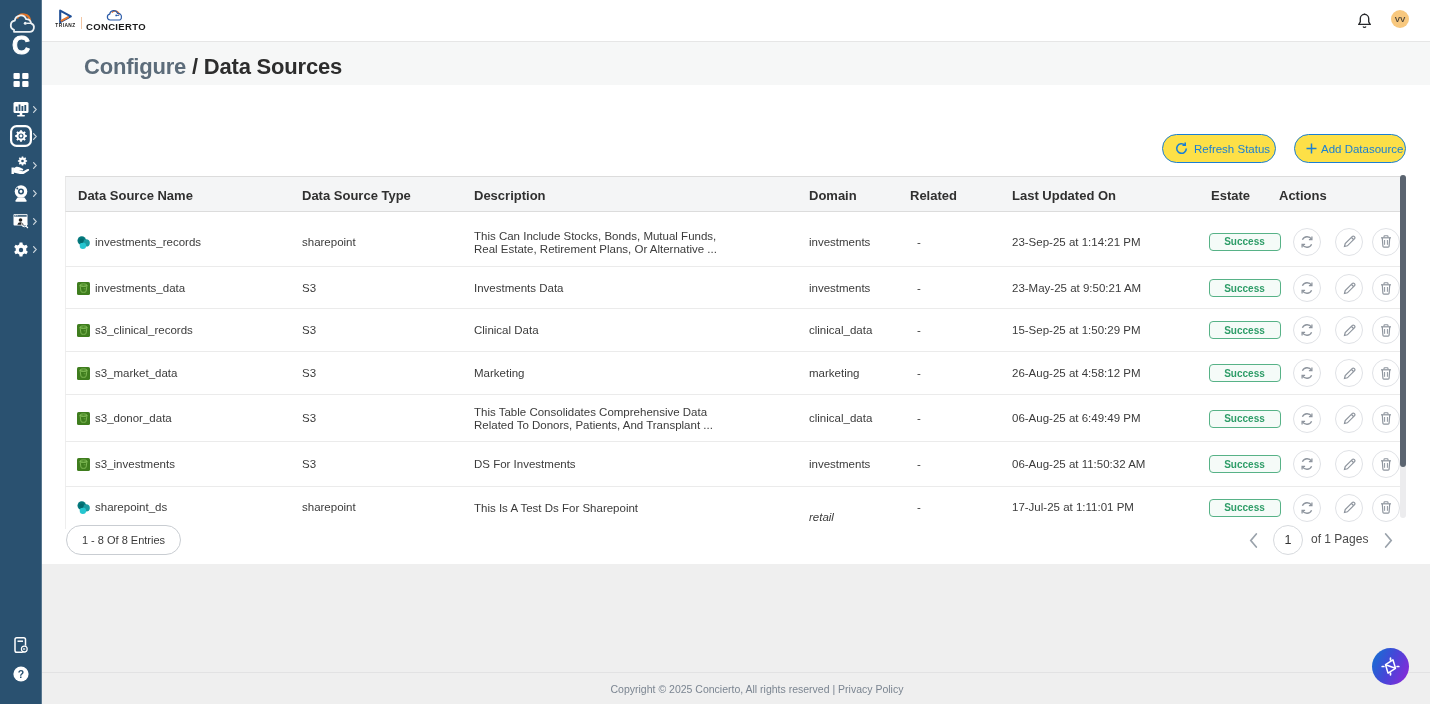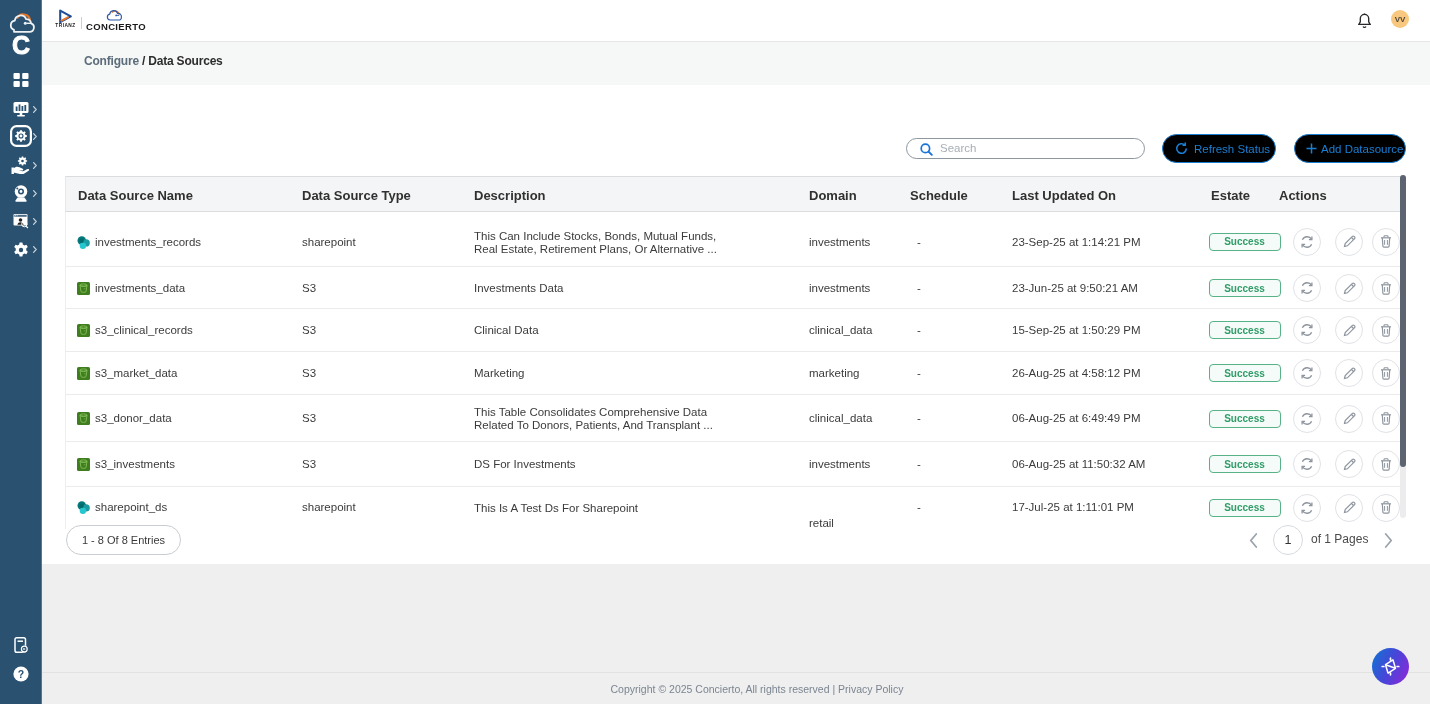--- a/index.html
+++ b/index.html
@@ -9,36 +9,36 @@
 
 
 #sidebar { position:absolute; left:0; top:0; width:42px; height:704px; background:#2a5170; border-right:1px solid rgba(255,255,255,0.22); }
 .snav { position:absolute; left:0; width:42px; display:flex; justify-content:center; }
 
 
 #header { position:absolute; left:42px; top:0; width:1388px; height:42px; background:#fff; border-bottom:1px solid #e6e6e6; }
 
 
 #crumb { position:absolute; left:42px; top:42px; width:1388px; height:43px; background:#f6f7f7; }
-#crumb .t { position:absolute; left:42px; top:11.5px; font-size:12px; font-weight:700; color:#2d2d2d; letter-spacing:-0.2px;}
+#crumb .t { position:absolute; left:42px; top:11.5px; font-size:22px; font-weight:700; color:#2d2d2d; letter-spacing:-0.2px;}
 #crumb .grey { color:#5c6c7a; }
 
 
 #tabs { position:absolute; left:42px; top:85px; width:1388px; height:29px; background:#f6f7f7; border-top:1px solid #e2e2e2; }
 .tab { position:absolute; top:0; height:29px; display:flex; align-items:center; justify-content:center; font-size:12px; font-weight:700; color:#2b2b2b; letter-spacing:-0.2px;}
 .tab.active { color:#1a7fd4; }
 #tabline { position:absolute; left:241px; top:25.5px; width:105px; height:3.5px; background:#1a7fd4; border-radius:2px; }
 
 
 #main { position:absolute; left:42px; top:114px; width:1388px; height:450px; background:#fff; }
 
 
 #search { position:absolute; left:864px; top:24px; width:239px; height:21px; border:1.5px solid #8e979e; border-radius:11px; background:#fff; }
 #search .ph { position:absolute; left:33px; top:3px; font-size:11.5px; color:#a9aeb4; }
-.bluebtn { position:absolute; top:20px; height:29px; border:1.3px solid #1a7fd4; border-radius:14.5px; background:#000000; color:#1a7fd4; font-size:11.5px; display:flex; align-items:center; }
+.bluebtn { position:absolute; top:20px; height:29px; border:1.3px solid #1a7fd4; border-radius:14.5px; background:#fde047; color:#1a7fd4; font-size:11.5px; display:flex; align-items:center; }
 
 
 #tbl { position:absolute; left:23px; top:62px; width:1335px; }
 #thead { position:absolute; left:0; top:0; width:1335px; height:36px; background:#f4f5f6; border-top:1px solid #dcdcdc; border-bottom:1px solid #dcdcdc; border-left:1px solid #e8e8e8; }
 .th { position:absolute; top:10.5px; font-size:13px; font-weight:700; color:#303030; }
 .row { position:absolute; left:0; width:1335px; border-bottom:1px solid #ebebeb; border-left:1px solid #eee; }
 .cell { position:absolute; font-size:11.5px; color:#3b3b3b; }
 .rname { left:29px; }
 .rtype { left:236px; }
 .rdesc { left:408px; line-height:13.5px; }
@@ -85,47 +85,40 @@
       <path d="M6.5 0.5 v1.2" stroke="#26282b" stroke-width="1.4"></path>
       <path d="M5.1 13.4 a1.5 1.5 0 0 0 2.8 0" fill="none" stroke="#26282b" stroke-width="1.35"></path>
     </svg>
 
     <div class="abs" style="left:1349px; top:10px; width:18px; height:18px; border-radius:50%; background:#f8c87e; display:flex; align-items:center; justify-content:center; font-size:8px; font-weight:700; color:#4e4639;">VV</div>
   </div>
   <div id="crumb">
       <div class="t"><span class="grey">Configure</span> / Data Sources</div>
     </div>
   <div id="main">
-    <div id="search">
-      <svg class="abs" style="left:13px; top:4px;" width="13" height="13" viewBox="0 0 13 13">
-          <circle cx="5.4" cy="5.4" r="4.2" fill="none" stroke="#1a73d8" stroke-width="1.7"></circle>
-          <path d="M8.6 8.6 l3.2 3.2" stroke="#1a73d8" stroke-width="1.9" stroke-linecap="round"></path>
-        </svg>
-      <div class="ph">Search</div>
-    </div>
     <div class="bluebtn" id="btn-refresh" style="left:1120px; width:114px;">
       <svg style="margin-left:12px;" width="13" height="13" viewBox="0 0 13 13">
           <path d="M11.3 6.5 a4.8 4.8 0 1 1 -1.4 -3.4" fill="none" stroke="#1a7fd4" stroke-width="1.6"></path>
           <path d="M10.2 0.6 v2.7 h-2.7" fill="none" stroke="#1a7fd4" stroke-width="1.6"></path>
         </svg>
       <span style="margin-left:6px;">Refresh Status</span>
     </div>
     <div class="bluebtn" id="btn-add" style="left:1252px; width:112px;">
       <svg style="margin-left:11px;" width="11" height="11" viewBox="0 0 11 11">
           <path d="M5.5 0.5 v10 M0.5 5.5 h10" stroke="#1a7fd4" stroke-width="1.5"></path>
         </svg>
       <span style="margin-left:4px;">Add Datasource</span>
     </div>
     <div id="tbl">
     <div id="thead">
       <div class="th" style="left:12px;">Data Source Name</div>
       <div class="th" style="left:236px;">Data Source Type</div>
       <div class="th" style="left:408px;">Description</div>
       <div class="th" style="left:743px;">Domain</div>
-      <div class="th" style="left:844px;">Schedule</div>
+      <div class="th" style="left:844px;">Related</div>
       <div class="th" style="left:946px;">Last Updated On</div>
       <div class="th" style="left:1145px;">Estate</div>
       <div class="th" style="left:1213px;">Actions</div>
     </div>
     <div class="row" style="top:36.0px; height:55px;">
       <svg class="ricon" style="top:24.0px;" width="13" height="13" viewBox="0 0 13 13">
             <circle cx="4.8" cy="4.6" r="4.3" fill="#03787c"></circle>
             <circle cx="9.2" cy="6.9" r="3.6" fill="#1a9ba1"></circle>
             <circle cx="5.9" cy="9.7" r="3.2" fill="#25c6d0"></circle>
             <circle cx="4.6" cy="4.7" r="2.2" fill="#036a6e"></circle>
@@ -165,21 +158,21 @@
             <rect width="13" height="13" rx="1.6" fill="#3f7d1e"></rect>
             <path d="M3 3.1 a3.5 1.2 0 0 0 7 0 l-1 6.5 a2.6 1 0 0 1 -5 0 z" fill="none" stroke="#7fbb55" stroke-width="0.95"></path>
             <ellipse cx="6.5" cy="3.1" rx="3.5" ry="1.2" fill="none" stroke="#7fbb55" stroke-width="0.95"></ellipse>
             <path d="M6 6.9 l2.5 -0.6 -0.3 1 z" fill="#7fbb55"></path>
           </svg>
       <div class="cell rname" style="top:14.5px;">investments_data</div>
       <div class="cell rtype" style="top:14.5px;">S3</div>
       <div class="cell rdesc" style="top:14.8px;">Investments Data</div>
       <div class="cell rdom" style="top:14.5px;">investments</div>
       <div class="cell rsch" style="top:14.5px;">-</div>
-      <div class="cell rupd" style="top:14.5px;">23-Jun-25 at 9:50:21 AM</div>
+      <div class="cell rupd" style="top:14.5px;">23-May-25 at 9:50:21 AM</div>
       <div class="badge" style="top:12.0px;">Success</div>
       <div class="act" style="left:1227px; top:7.0px;">
             <svg width="14" height="14" viewBox="0 0 14 14">
               <path d="M11.6 4.3 a5.2 5.2 0 0 0 -9.2 0.5" fill="none" stroke="#8e959e" stroke-width="1.3"></path>
               <path d="M11.9 1.6 v3 h-3" fill="none" stroke="#8e959e" stroke-width="1.3"></path>
               <path d="M2.4 9.7 a5.2 5.2 0 0 0 9.2 -0.5" fill="none" stroke="#8e959e" stroke-width="1.3"></path>
               <path d="M2.1 12.4 v-3 h3" fill="none" stroke="#8e959e" stroke-width="1.3"></path>
             </svg>
           </div>
       <div class="act" style="left:1269px; top:7.0px;">
@@ -348,21 +341,21 @@
     <div class="row" style="top:310.7px; height:42.3px; border-bottom:none;">
       <svg class="ricon" style="top:14.6px;" width="13" height="13" viewBox="0 0 13 13">
             <circle cx="4.8" cy="4.6" r="4.3" fill="#03787c"></circle>
             <circle cx="9.2" cy="6.9" r="3.6" fill="#1a9ba1"></circle>
             <circle cx="5.9" cy="9.7" r="3.2" fill="#25c6d0"></circle>
             <circle cx="4.6" cy="4.7" r="2.2" fill="#036a6e"></circle>
           </svg>
       <div class="cell rname" style="top:14.6px;">sharepoint_ds</div>
       <div class="cell rtype" style="top:14.6px;">sharepoint</div>
       <div class="cell rdesc" style="top:14.9px;">This Is A Test Ds For Sharepoint</div>
-      <div class="cell rdom" style="top:30px;">retail</div>
+      <div class="cell rdom" style="top:24px;font-style:italic;">retail</div>
       <div class="cell rsch" style="top:14.6px;">-</div>
       <div class="cell rupd" style="top:14.6px;">17-Jul-25 at 1:11:01 PM</div>
       <div class="badge" style="top:12.1px;">Success</div>
       <div class="act" style="left:1227px; top:7.1px;">
             <svg width="14" height="14" viewBox="0 0 14 14">
               <path d="M11.6 4.3 a5.2 5.2 0 0 0 -9.2 0.5" fill="none" stroke="#8e959e" stroke-width="1.3"></path>
               <path d="M11.9 1.6 v3 h-3" fill="none" stroke="#8e959e" stroke-width="1.3"></path>
               <path d="M2.4 9.7 a5.2 5.2 0 0 0 9.2 -0.5" fill="none" stroke="#8e959e" stroke-width="1.3"></path>
               <path d="M2.1 12.4 v-3 h3" fill="none" stroke="#8e959e" stroke-width="1.3"></path>
             </svg>

